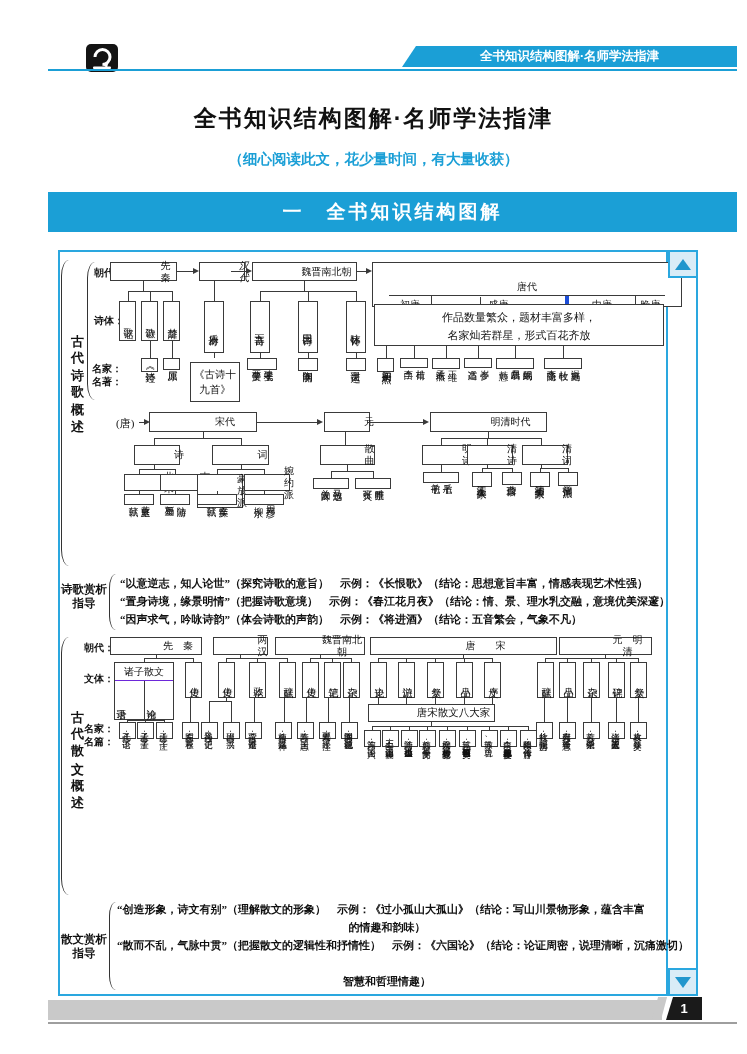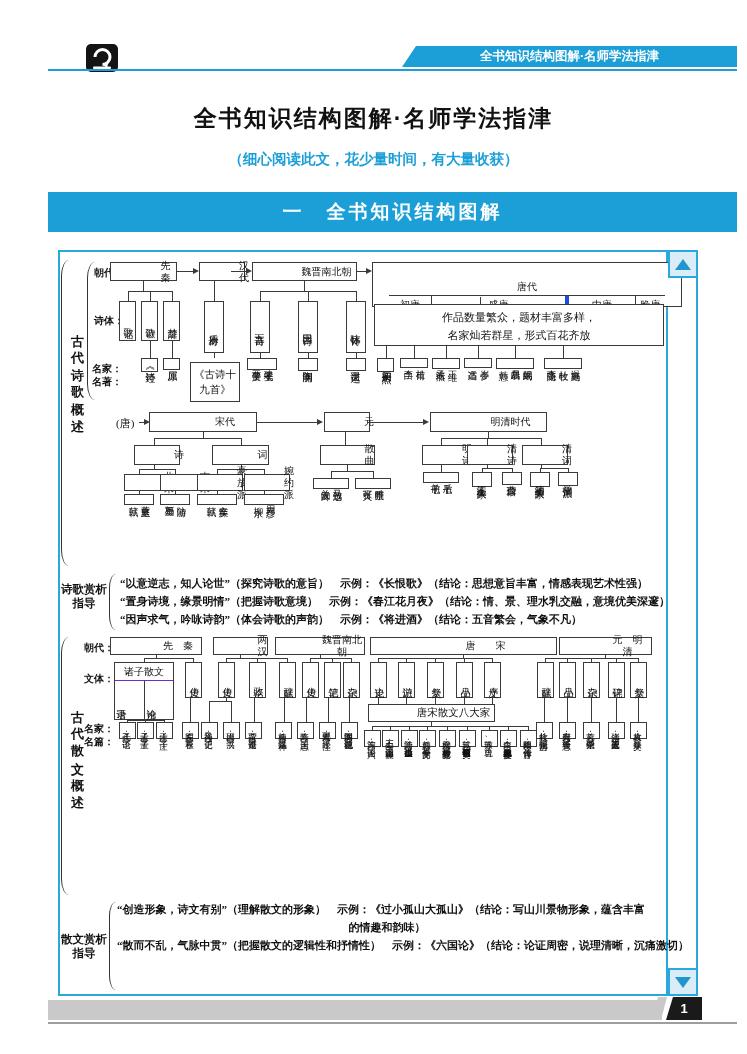--- a/index.html
+++ b/index.html
@@ -76,21 +76,21 @@
       <div class="brace" style="left:27px;top:10px;height:138px;"></div>
 
       <div class="rowlabel" style="left:34px;top:14px;">朝代：</div>
       <div class="rowlabel" style="left:34px;top:62px;">诗体：</div>
       <div class="rowlabel" style="left:32px;top:110px;">名家：</div>
       <div class="rowlabel" style="left:32px;top:123px;">名著：</div>
 
       <div class="bx hz" style="left:50px;top:10px;width:67px;height:19px;">先　秦</div>
       <div class="ln" style="left:117px;top:19px;width:18px;height:1px;"></div>
       <div class="tri" style="left:133px;top:15.5px;"></div>
-      <div class="bx hz" style="left:139px;top:10px;width:20px;height:19px;">汉代</div>
+      <div class="bx hz" style="left:139px;top:10px;width:20px;height:19px;font-style:italic;">汉代</div>
       <div class="ln" style="left:171px;top:19px;width:17px;height:1px;"></div>
       <div class="tri" style="left:186px;top:15.5px;"></div>
       <div class="bx hz" style="left:192px;top:10px;width:105px;height:19px;">魏晋南北朝</div>
       <div class="ln" style="left:297px;top:19px;width:11px;height:1px;"></div>
       <div class="tri" style="left:306px;top:15.5px;"></div>
 
       <div class="bx" style="left:312px;top:10px;width:310px;height:45px;padding:16px;">
         <div style="height:16px;line-height:16px;border-bottom:1px solid #3a3a3a;">唐代</div>
         <div style="display:flex;height:17px;line-height:17px;">
           <div style="width:42px;">初唐</div>
@@ -204,21 +204,21 @@
       <div class="ln" style="left:79px;top:217px;width:36px;height:1px;"></div>
       <div class="ln" style="left:79px;top:217px;width:1px;height:5px;"></div>
       <div class="ln" style="left:115px;top:217px;width:1px;height:5px;"></div>
       <div class="ln" style="left:181px;top:213px;width:1px;height:4px;"></div>
       <div class="ln" style="left:157px;top:217px;width:47px;height:1px;"></div>
       <div class="ln" style="left:157px;top:217px;width:1px;height:5px;"></div>
       <div class="ln" style="left:204px;top:217px;width:1px;height:5px;"></div>
 
       <div class="bx hz" style="left:64px;top:222px;width:30px;height:17px;">北宋</div>
       <div class="bx hz" style="left:100px;top:222px;width:30px;height:17px;">南宋</div>
-      <div class="bx hz" style="left:137px;top:222px;width:40px;height:17px;">豪放派</div>
+      <div class="bx hz" style="left:137px;top:222px;width:40px;height:34px;">豪放派</div>
       <div class="bx hz" style="left:184px;top:222px;width:40px;height:17px;">婉约派</div>
       <div class="ln" style="left:79px;top:239px;width:1px;height:3px;"></div>
       <div class="ln" style="left:115px;top:239px;width:1px;height:3px;"></div>
       <div class="ln" style="left:157px;top:239px;width:1px;height:3px;"></div>
       <div class="ln" style="left:204px;top:239px;width:1px;height:3px;"></div>
 
       <div class="bx vcols" style="left:64px;top:242px;width:30px;">
         <span>苏轼</span>
         <span>黄庭坚</span>
       </div>
@@ -404,20 +404,21 @@
       <div class="bx wk" style="left:523px;top:470px;">方苞：《狱中杂记》</div>
       <div class="bx wk" style="left:548px;top:470px;">张溥：《五人墓碑记》</div>
       <div class="bx wk" style="left:570px;top:470px;">袁枚：《祭妹文》</div>
 
       <div class="guide-label" style="left:0;top:680px;">散文赏析</div>
       <div class="guide-label" style="left:0;top:694px;">指导</div>
       <div class="brace" style="left:49px;top:650px;height:88px;width:6px;"></div>
       <div class="guide-line" style="left:57px;top:650px;">“创造形象，诗文有别”（理解散文的形象）　示例：《过小孤山大孤山》（结论：写山川景物形象，蕴含丰富</div>
       <div class="guide-line" style="left:57px;top:668px;width:540px;text-align:center;">的情趣和韵味）</div>
       <div class="guide-line" style="left:57px;top:686px;">“散而不乱，气脉中贯”（把握散文的逻辑性和抒情性）　示例：《六国论》（结论：论证周密，说理清晰，沉痛激切）</div>
+      <div class="guide-line" style="left:57px;top:722px;width:540px;text-align:center;">智慧和哲理情趣）</div>
     </div>
   </div>
 
   <div class="abs" style="left:48px;top:1000px;width:614px;height:20px;background:#c9c9c9;"></div>
   <div class="abs" style="left:655px;top:997px;width:9px;height:23px;background:#c9c9c9;transform:skewX(-15deg);"></div>
   <div class="abs sansf" style="left:666px;top:997px;width:36px;height:23px;background:#1a1a1a;color:#fff;font-size:13px;font-weight:bold;
               display:flex;align-items:center;justify-content:center;clip-path:polygon(7px 0,100% 0,100% 100%,0 100%);">
     <span>1</span>
   </div>
   <div class="abs" style="left:48px;top:1022px;width:689px;height:2px;background:#9e9e9e;"></div>

